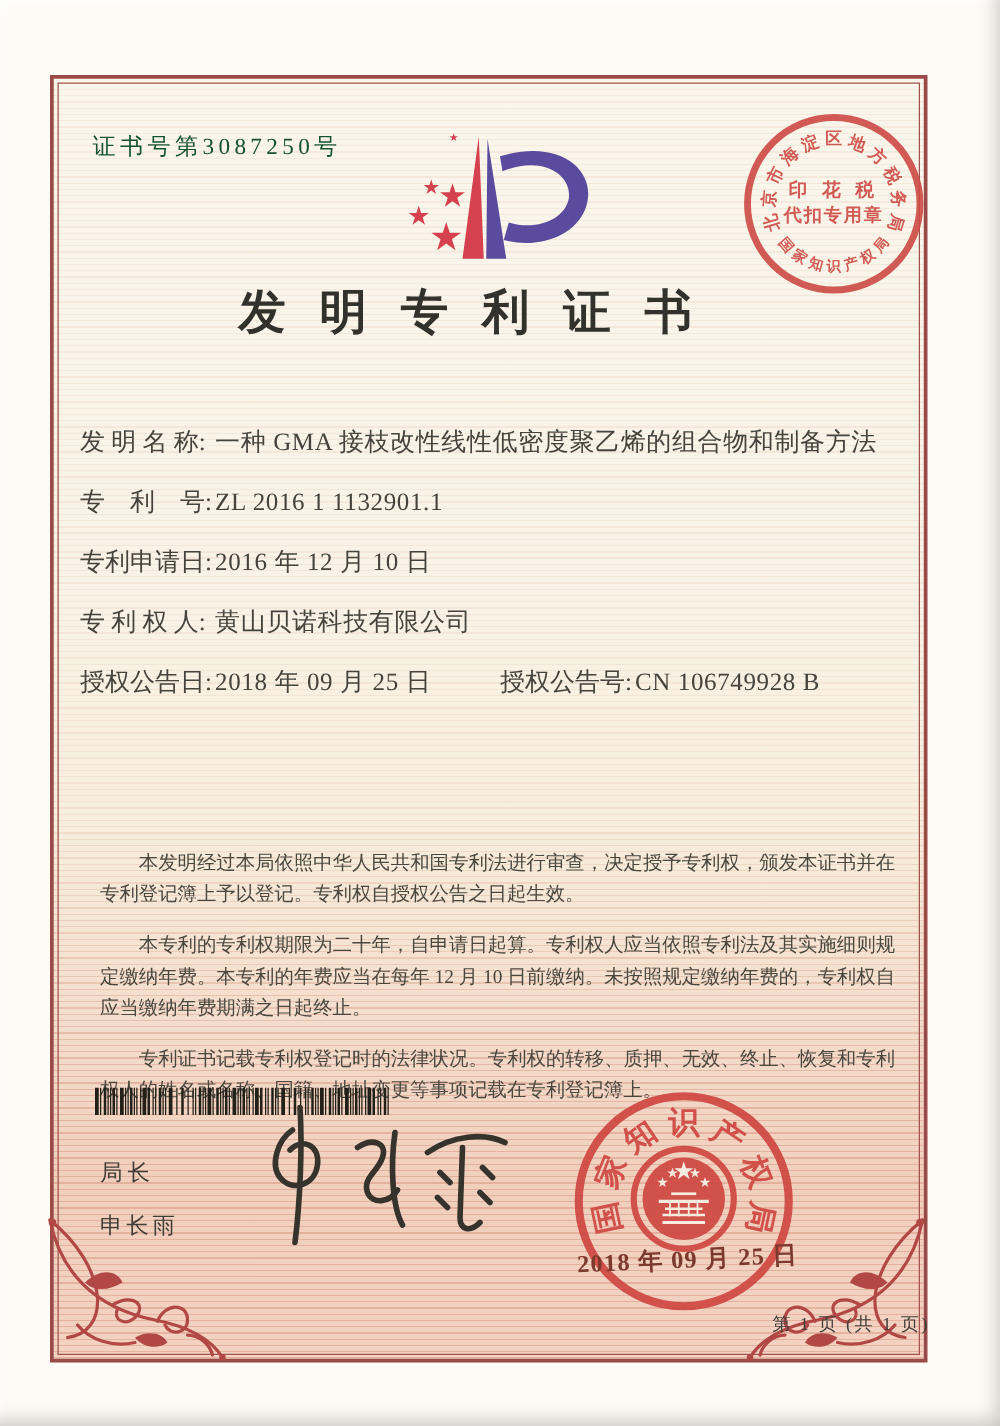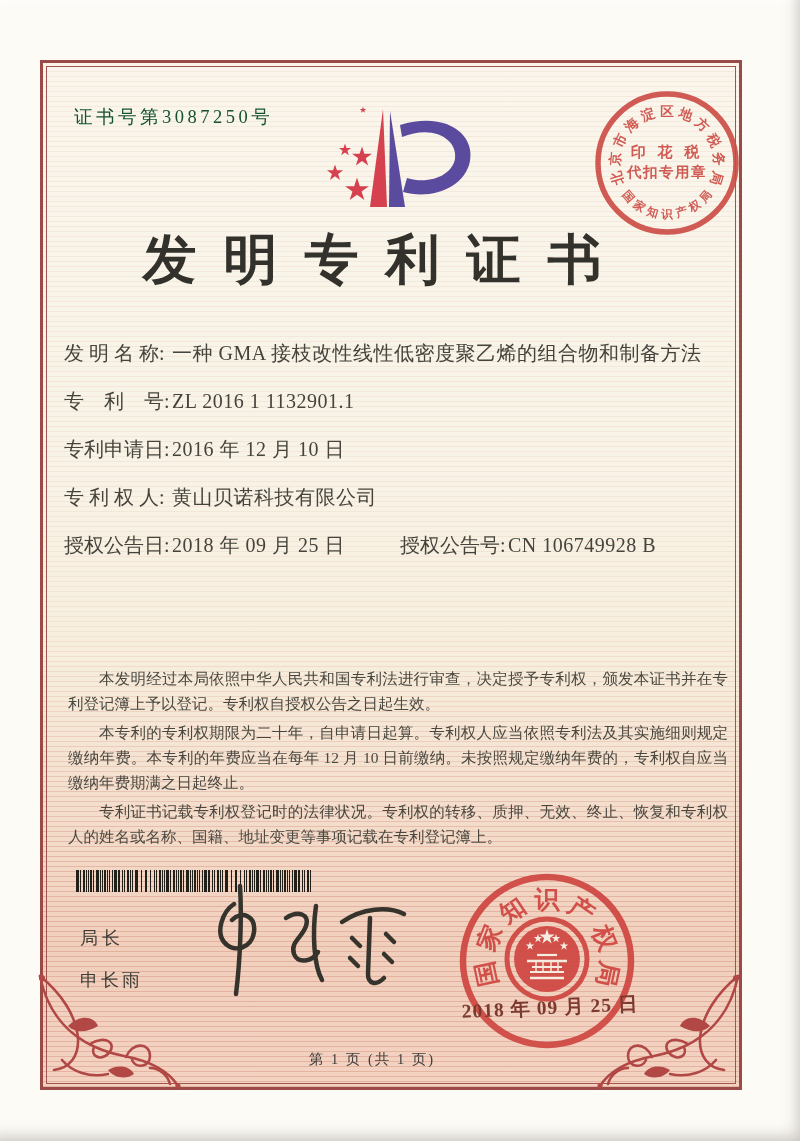--- a/index.html
+++ b/index.html
@@ -32,48 +32,48 @@
     border:3px solid #9a4b47;
   }
   .frame::before{
     content:"";position:absolute;inset:3px;border:1px solid #a1544f;pointer-events:none;
   }
   .cert-no{
     position:absolute;left:74px;top:104px;font-size:18.5px;color:#14532d;letter-spacing:3.5px;
   }
   .title{
     position:absolute;left:0;right:56px;top:224px;text-align:center;
-    font-size:54px;font-weight:600;color:#33312c;letter-spacing:27px;padding-left:27px;
+    font-size:38px;font-weight:600;color:#33312c;letter-spacing:27px;padding-left:27px;
   }
   .fields{position:absolute;left:64px;top:340px;width:672px;color:#45433c;}
   .frow{height:48px;font-size:20px;white-space:nowrap;}
   .flabel{display:inline-block;width:104px;margin-right:4px;}
   .fvalue{letter-spacing:.5px;}
   .grant-left{display:inline-block;width:336px;}
   .paras{
     position:absolute;left:64px;top:662px;width:668px;
     font-size:15.5px;line-height:25px;color:#4a473f;text-align:justify;
   }
-  .paras p{margin:4px;text-indent:2em;}
+  .paras p{margin:16px;text-indent:2em;}
   .barcode{
     position:absolute;left:76px;top:870px;width:330px;height:22px;overflow:hidden;white-space:nowrap;font-size:0;
   }
   .barcode i{display:inline-block;height:100%;background:#232019;}
   .sig-title{position:absolute;left:80px;top:926px;font-size:18px;color:#3f3d36;letter-spacing:4px;}
   .sig-name{position:absolute;left:80px;top:968px;font-size:18px;color:#3f3d36;letter-spacing:3px;}
   .signature{position:absolute;left:182px;top:878px;}
   .seal{position:absolute;left:452px;top:866px;}
   .seal-date{
     position:absolute;left:460px;top:994px;width:180px;text-align:center;
     font-size:19.5px;color:#7c392e;letter-spacing:1px;transform:rotate(-2.5deg);font-weight:600;
   }
   .tax-stamp{position:absolute;left:585px;top:81px;}
   .logo{position:absolute;left:312px;top:95px;}
   .footer{
-    position:absolute;left:0;right:56px;top:1050px;text-align:center;
+    position:absolute;left:0;right:56px;top:1050px;text-align:right;
     font-size:14.5px;color:#3f3d38;letter-spacing:2px;
   }
   .corner{position:absolute;}
   .corner.br{transform:scaleX(-1);}
 </style>
 </head>
 <body>
 
 <div class="page">
 

